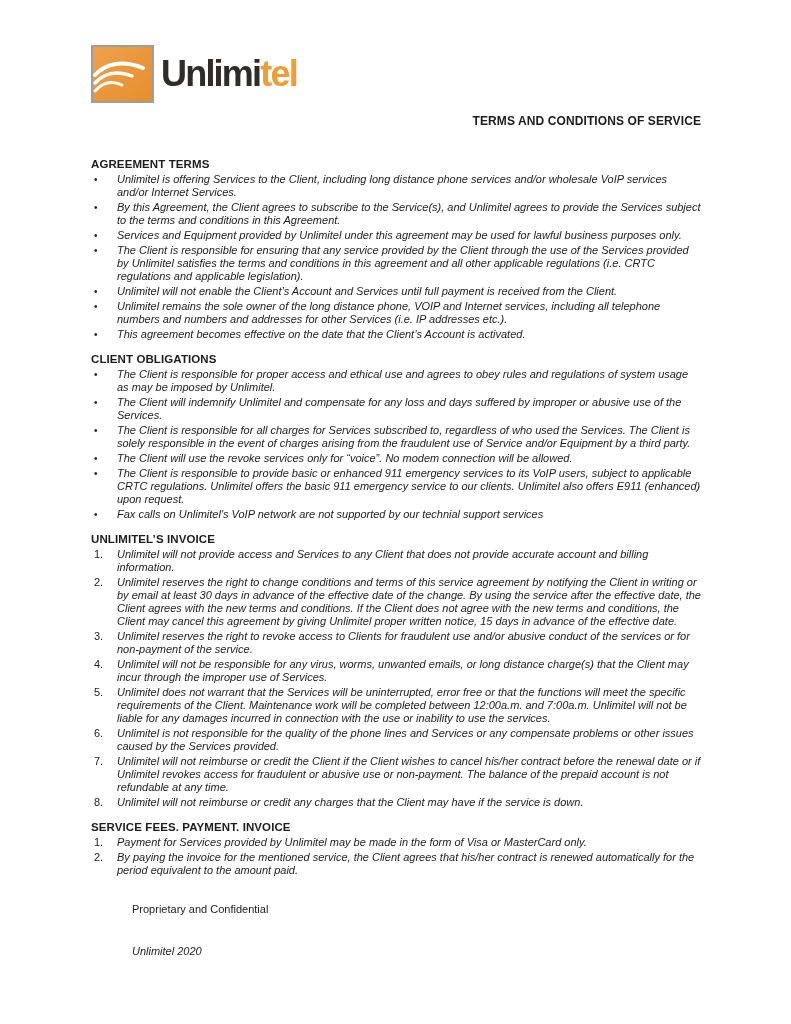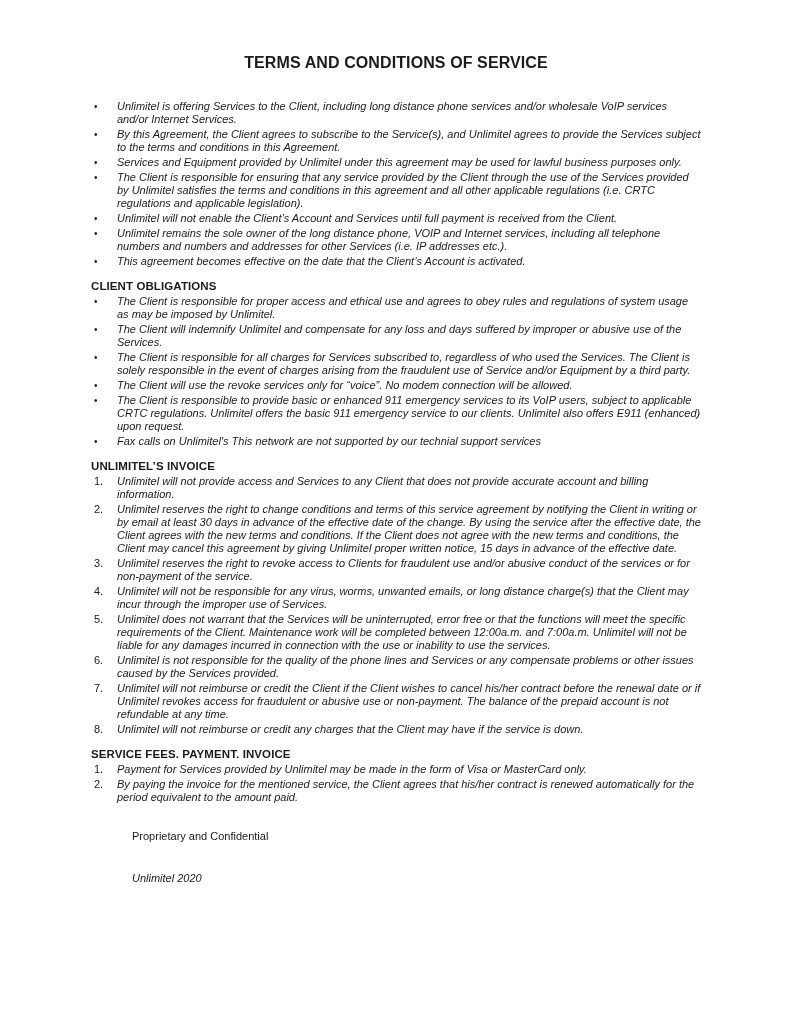--- a/index.html
+++ b/index.html
@@ -38,22 +38,22 @@
     font-size: 36px;
     letter-spacing: -1.8px;
     line-height: 58px;
     white-space: nowrap;
   }
   .wm-dark   { color: #2e2b28; }
   .wm-accent { color: #f09e33; }
   
   .doc-title {
     margin: 11px 0 0 0;
-    text-align: center;
-    font-size: 16px;
+    text-align: right;
+    font-size: 12px;
     line-height: 14px;
     font-weight: 700;
     letter-spacing: 0.1px;
   }
   
   .sections { margin: 0; }
   .doc-section { margin-top: 12px; }
   .sections .doc-section:first-child { margin-top: 30px; }
   .sec-heading {
     margin: 0 0 2px 0;
@@ -86,25 +86,43 @@
   .footer-copyright {
     margin-top: 29px !important;
     font-style: italic;
   }
 </style>
 </head>
 <body>
 
 <div class="page">
 
+  <div class="logo-row">
+    <div class="logo-mark">
+      <svg viewBox="0 0 63 58" width="63" height="58" aria-hidden="true">
+        <defs>
+          <linearGradient id="sqGrad" x1="0" y1="0" x2="1" y2="1">
+            <stop offset="0" stop-color="#efa14a"></stop>
+            <stop offset="1" stop-color="#e58e2f"></stop>
+          </linearGradient>
+        </defs>
+        <rect x="1" y="1" width="61" height="56" fill="url(#sqGrad)" stroke="#9e9e9e" stroke-width="2"></rect>
+        <path d="M 4 30 C 15 18, 32 15, 52 23" stroke="#ffffff" stroke-width="4" fill="none" stroke-linecap="round"></path>
+        <path d="M 4 38 C 13 28, 25 25, 41 31" stroke="#ffffff" stroke-width="3.4" fill="none" stroke-linecap="round"></path>
+        <path d="M 4 46 C 11 38, 20 35, 31 40" stroke="#ffffff" stroke-width="2.8" fill="none" stroke-linecap="round"></path>
+      </svg>
+    </div>
+    <div class="wordmark"><span class="wm-dark">Unlimi</span><span class="wm-accent">tel</span></div>
+  </div>
 
   <h1 class="doc-title">TERMS AND CONDITIONS OF SERVICE</h1>
 
   <div class="sections">
       <section class="doc-section">
+        <h2 class="sec-heading">AGREEMENT TERMS</h2>
         <div class="item">
           <span class="marker bullet">•</span>
           <span class="item-text">Unlimitel is offering Services to the Client, including long distance phone services and/or wholesale VoIP services and/or Internet Services.</span>
         </div>
         <div class="item">
           <span class="marker bullet">•</span>
           <span class="item-text">By this Agreement, the Client agrees to subscribe to the Service(s), and Unlimitel agrees to provide the Services subject to the terms and conditions in this Agreement.</span>
         </div>
         <div class="item">
           <span class="marker bullet">•</span>
@@ -144,21 +162,21 @@
         <div class="item">
           <span class="marker bullet">•</span>
           <span class="item-text">The Client will use the revoke services only for “voice”. No modem connection will be allowed.</span>
         </div>
         <div class="item">
           <span class="marker bullet">•</span>
           <span class="item-text">The Client is responsible to provide basic or enhanced 911 emergency services to its VoIP users, subject to applicable CRTC regulations. Unlimitel offers the basic 911 emergency service to our clients. Unlimitel also offers E911 (enhanced) upon request.</span>
         </div>
         <div class="item">
           <span class="marker bullet">•</span>
-          <span class="item-text">Fax calls on Unlimitel's This network are not supported by our technial support services</span>
+          <span class="item-text">Fax calls on Unlimitel's VoIP network are not supported by our technial support services</span>
         </div>
       </section>
       <section class="doc-section">
         <h2 class="sec-heading">UNLIMITEL’S INVOICE</h2>
         <div class="item">
           <span class="marker">1.</span>
           <span class="item-text">Unlimitel will not provide access and Services to any Client that does not provide accurate account and billing information.</span>
         </div>
         <div class="item">
           <span class="marker">2.</span>

